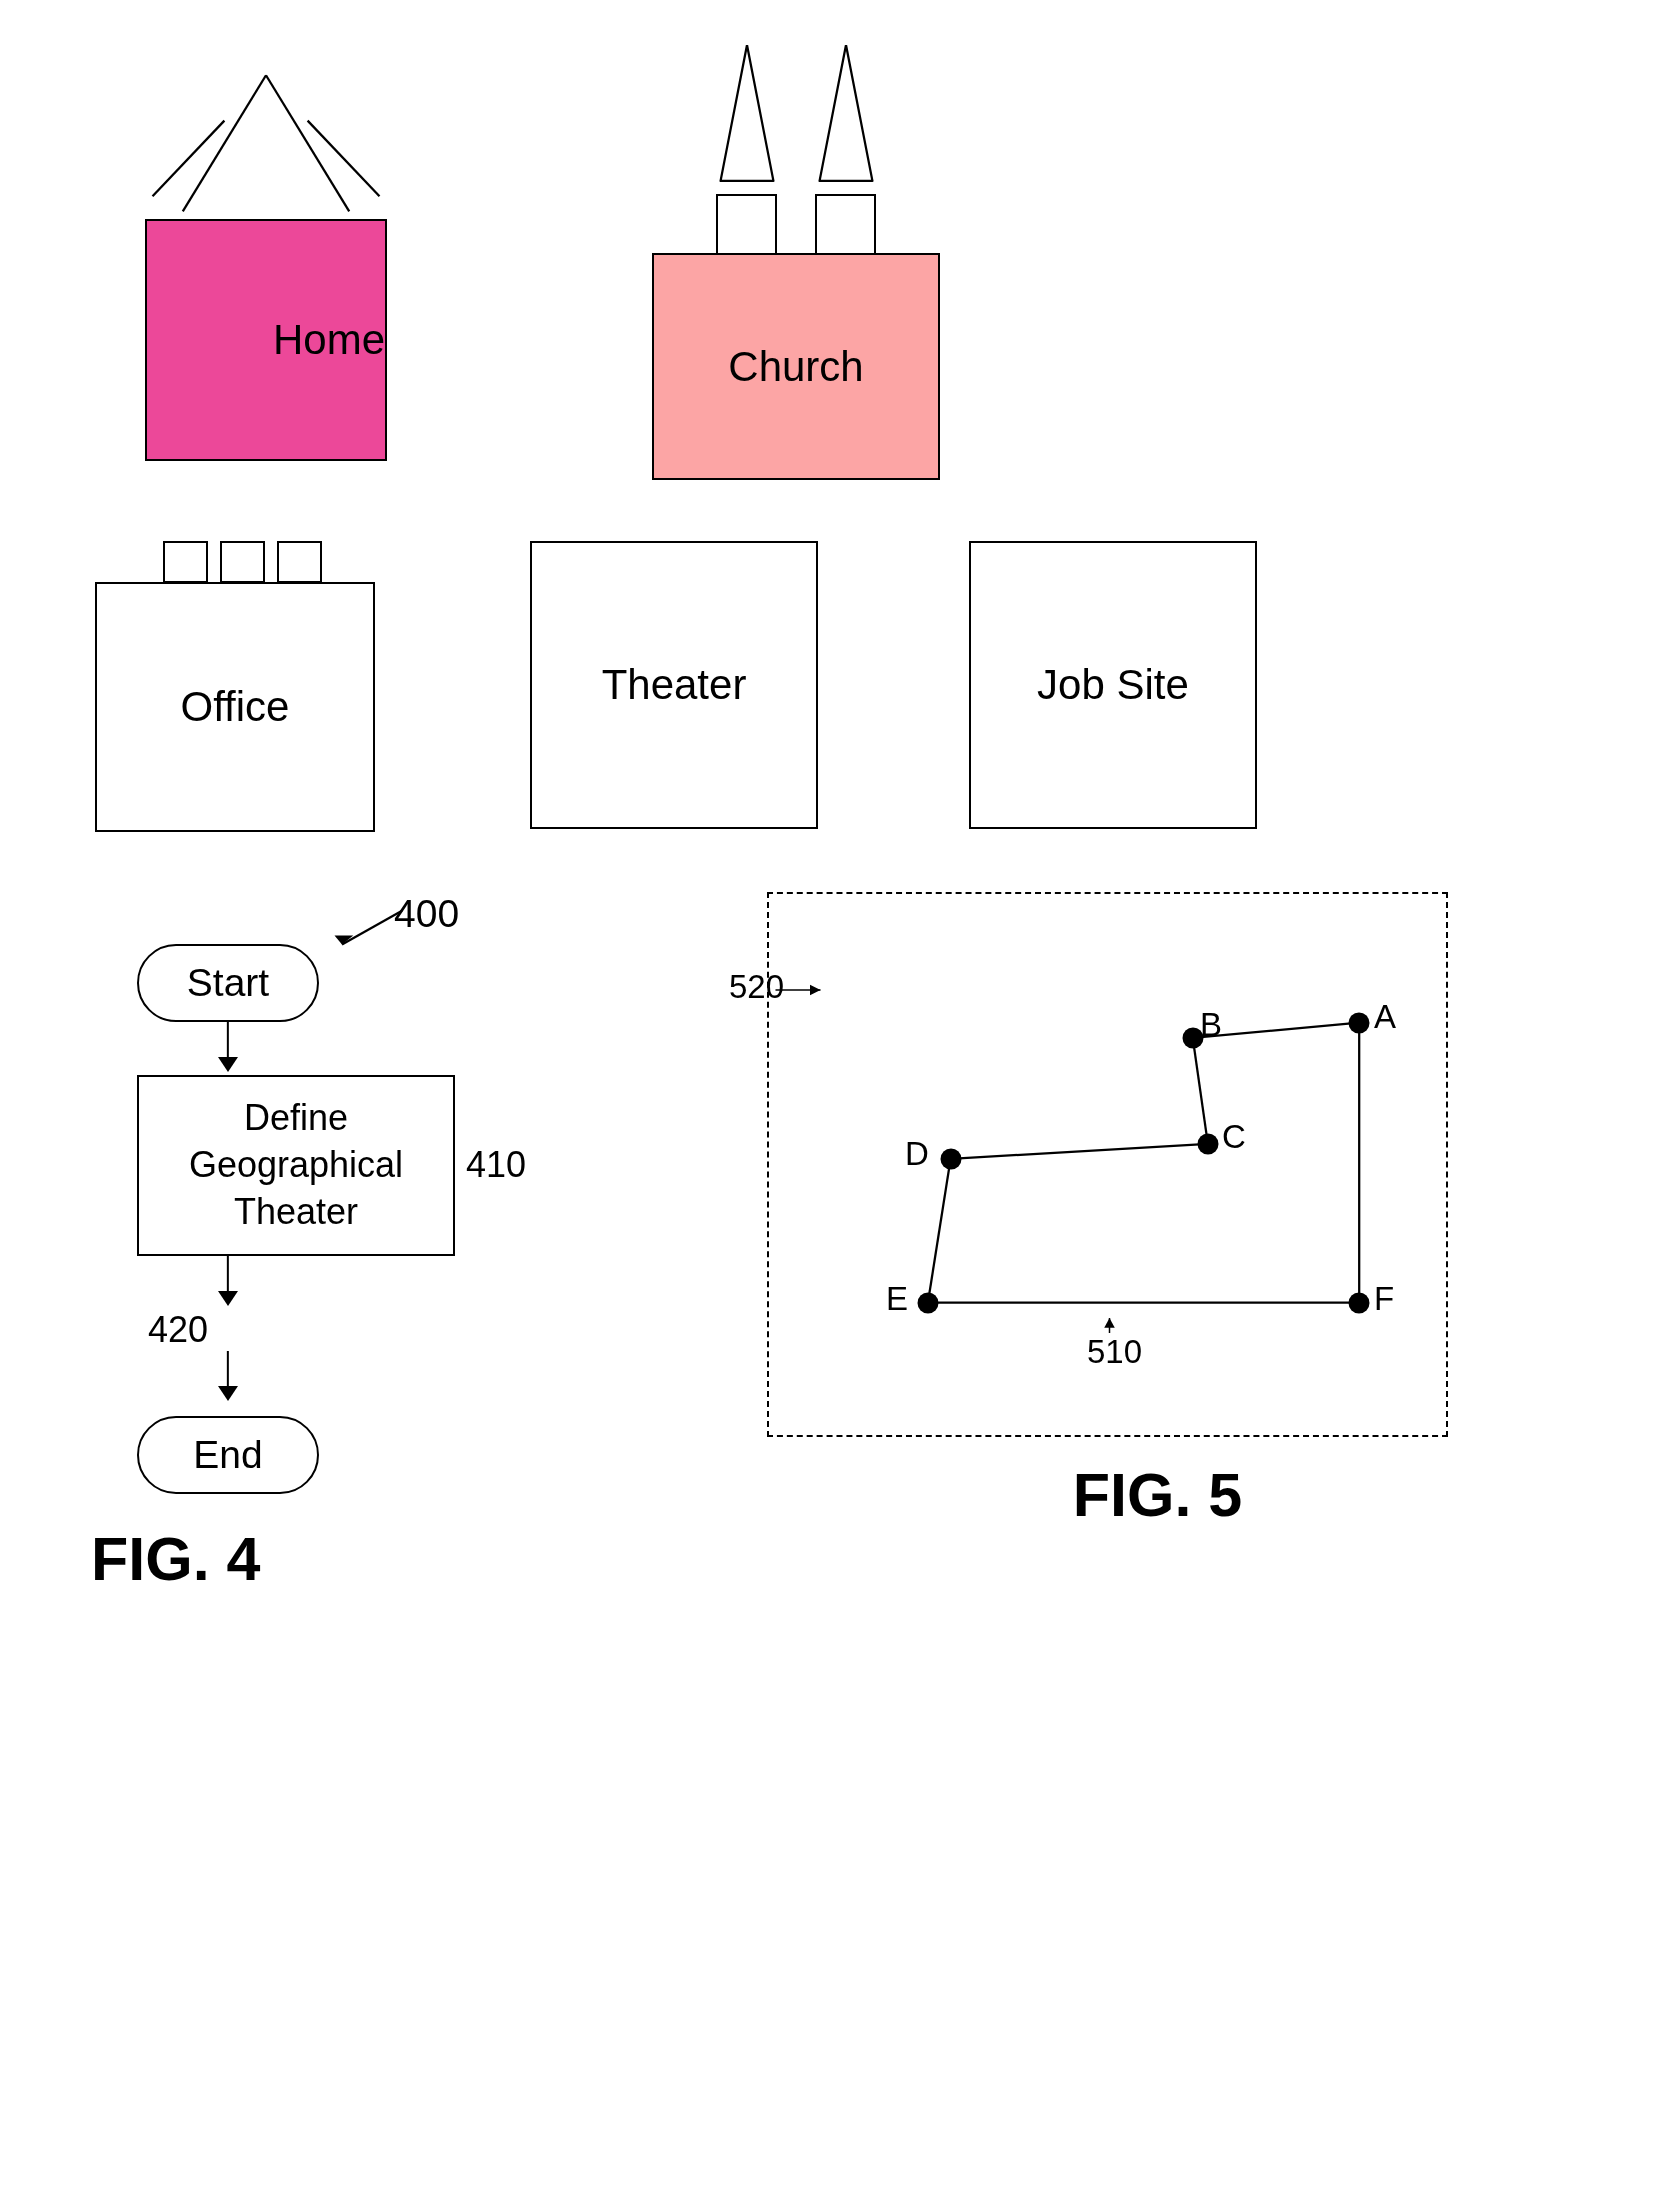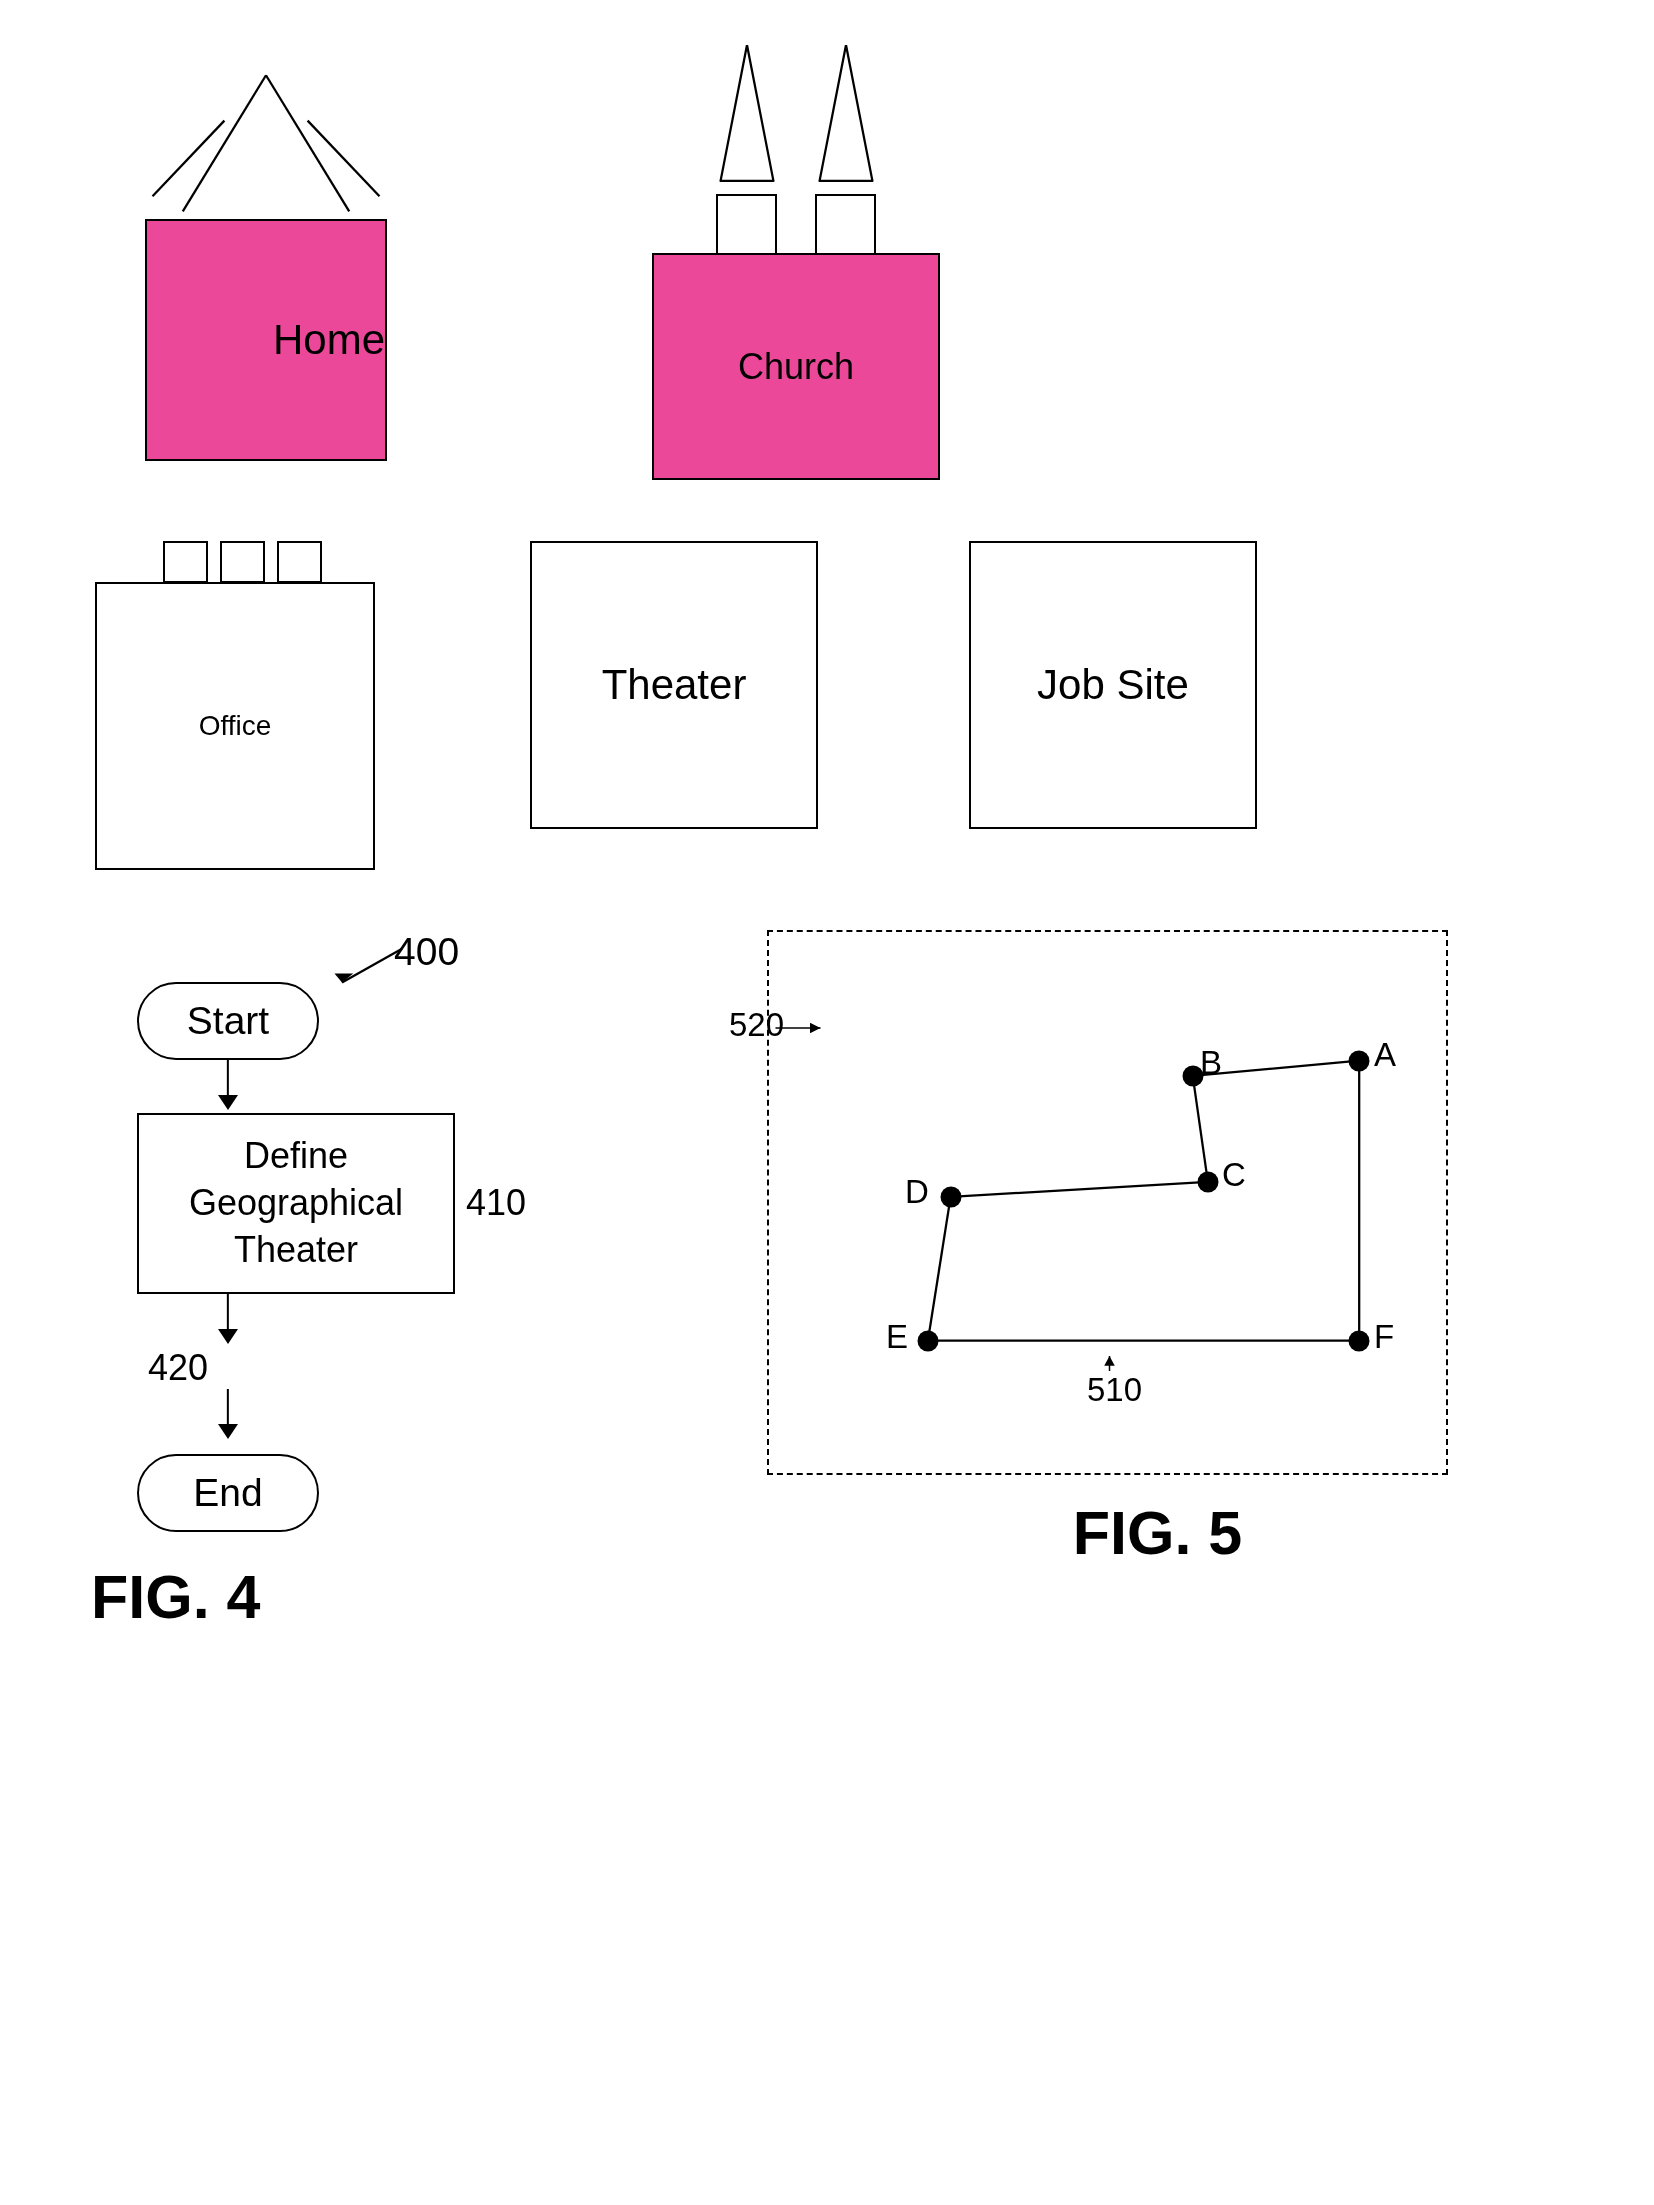--- a/index.html
+++ b/index.html
@@ -82,22 +82,22 @@
       align-items: center;
     }
 
     .church-body {
       width: 288px;
       height: 227px;
       border: 2.3px solid #000;
       display: flex;
       align-items: center;
       justify-content: center;
-      font-size: 36px;
-      background: #ec4899;
+      font-size: 42px;
+      background: #fca5a5;
     }
 
     
     .office-building {
       display: flex;
       flex-direction: column;
       align-items: center;
       width: 288px;
     }
 
@@ -110,26 +110,26 @@
 
     .office-window {
       width: 45px;
       height: 42px;
       border: 2.3px solid #000;
       background: #fff;
     }
 
     .office-body {
       width: 280px;
-      height: 288px;
+      height: 250px;
       border: 2.3px solid #000;
       display: flex;
       align-items: center;
       justify-content: center;
-      font-size: 28px;
+      font-size: 42px;
       background: #fff;
     }
 
     
     .plain-box {
       width: 288px;
       height: 288px;
       border: 2.3px solid #000;
       display: flex;
       align-items: center;

